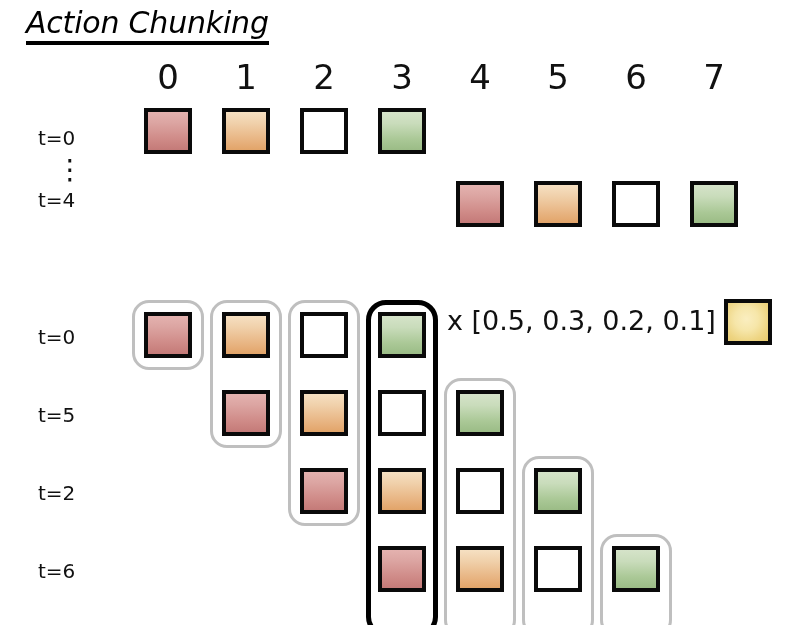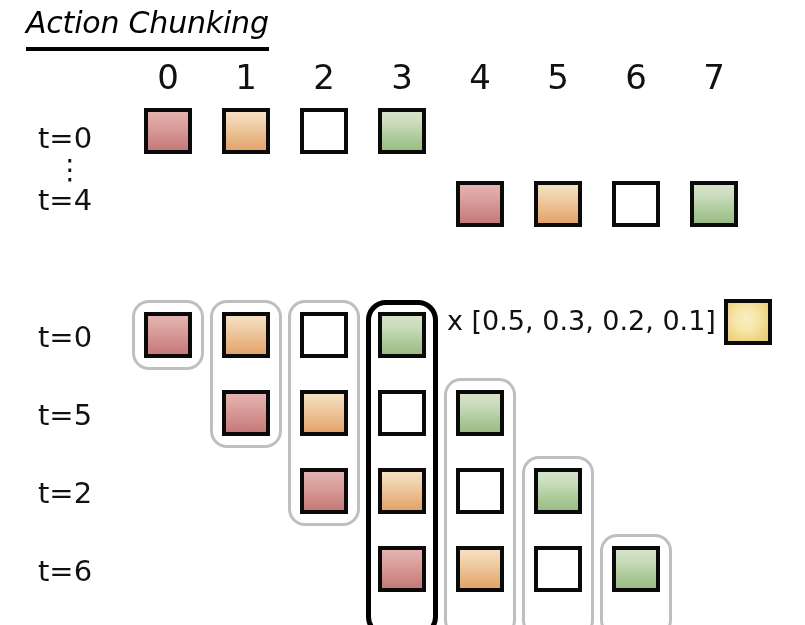--- a/index.html
+++ b/index.html
@@ -6,31 +6,31 @@
   body{
     width:805px;height:625px;background:#ffffff;overflow:hidden;
     font-family:"DejaVu Sans","Liberation Sans",sans-serif;
     color:#000;position:relative;
   }
   .stage{position:absolute;left:0;top:0;width:805px;height:625px;}
 
   .section-title{
     position:absolute;font-style:italic;font-weight:400;
     font-size:30px;line-height:34px;letter-spacing:-0.2px;
-    border-bottom:4px solid #000;padding-bottom:7px;white-space:nowrap;
+    border-bottom:4px solid #000;padding-bottom:1px;white-space:nowrap;
   }
   #title-top{left:26px;top:6px;}
   #title-bottom{left:26px;top:247px;}
 
   .col-head{
     position:absolute;font-size:34px;line-height:34px;width:48px;
     text-align:center;color:#111;
   }
   .row-label{
-    position:absolute;font-size:29px;line-height:29px;color:#111;
+    position:absolute;font-size:20px;line-height:29px;color:#111;
     white-space:nowrap;
   }
   .vdots{
     position:absolute;font-size:28px;line-height:20px;color:#111;
     text-align:center;width:50px;letter-spacing:0;
   }
 
   
   .cell{
     position:absolute;width:48px;height:46px;

